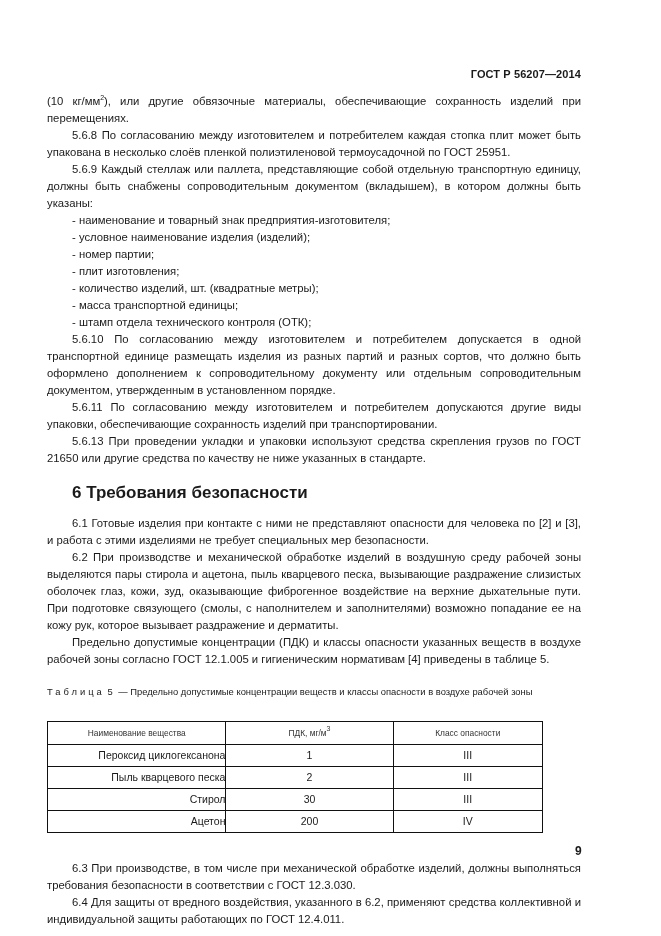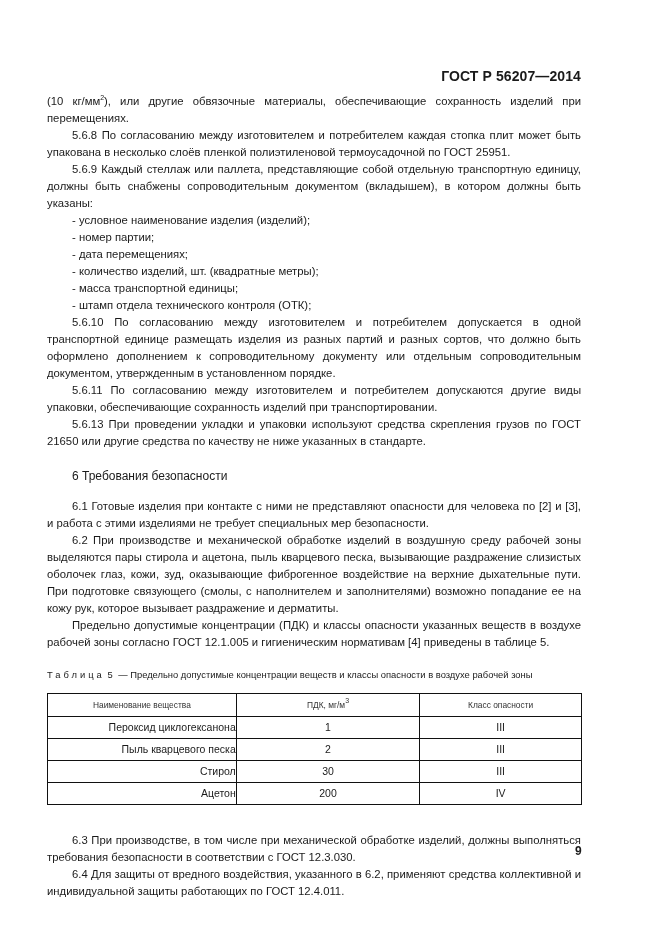--- a/index.html
+++ b/index.html
@@ -3,37 +3,37 @@
 <meta charset="utf-8">
 <style>
   html, body { margin: 0; padding: 0; background: #ffffff; }
   body {
     width: 661px; height: 936px; position: relative; overflow: hidden;
     font-family: "Liberation Sans", sans-serif; color: #1a1a1a;
   }
   .page { position: absolute; left: 0; top: 0; width: 661px; height: 936px; }
   .hdr {
     position: absolute; right: 80px; top: 68px;
-    font-weight: bold; font-size: 14px; letter-spacing: 0.1px;
+    font-weight: bold; font-size: 11px; letter-spacing: 0.1px;
   }
   .body {
     position: absolute; left: 47px; top: 93px; width: 534px;
     font-size: 11.3px; line-height: 17px;
   }
   p { margin: 0; text-align: justify; text-align-last: left; }
   .ind { text-indent: 25px; }
   .li { padding-left: 25px; text-align: left; }
   sup { font-size: 7px; line-height: 0; vertical-align: 5px; }
   h2 {
-    margin: 17px 0 13px 25px; font-size: 12px; font-weight: normal; line-height: 18px;
+    margin: 17px 0 13px 25px; font-size: 17px; font-weight: bold; line-height: 18px;
   }
   .cap { margin-top: 17px; font-size: 9.4px; line-height: 14px; white-space: nowrap; }
   .cap .sp { letter-spacing: 3px; }
   table {
-    margin-top: 11px; width: 535px; border-collapse: collapse;
+    margin-top: 22px; width: 496px; border-collapse: collapse;
     font-size: 10.5px;
   }
   td, th { border: 1.5px solid #111; padding: 0 0; height: 21px; }
   th { font-weight: normal; font-size: 8.4px; color: #333; text-align: center; height: 22px; }
   td.name { text-align: right; padding-left: 9px; }
   td.c { text-align: center; }
   col.a { width: 189px; } col.b { width: 184px; } col.cc { width: 162px; }
   .after { margin-top: 27px; }
   .pno {
     position: absolute; left: 575px; top: 844px; font-size: 12px; font-weight: bold;
@@ -42,23 +42,24 @@
 </head>
 <body>
 
 <div class="page">
   <div class="hdr">ГОСТ Р 56207—2014</div>
 
   <div class="body">
     <p><span>(10 кг/мм</span><sup>2</sup><span>), или другие обвязочные материалы, обеспечивающие сохранность изделий при перемещениях.</span></p>
     <p class="ind">5.6.8 По согласованию между изготовителем и потребителем каждая стопка плит может быть упакована в несколько слоёв пленкой полиэтиленовой термоусадочной по ГОСТ 25951.</p>
     <p class="ind">5.6.9 Каждый стеллаж или паллета, представляющие собой отдельную транспортную единицу, должны быть снабжены сопроводительным документом (вкладышем), в котором должны быть указаны:</p>
+    <p class="li">- наименование и товарный знак предприятия-изготовителя;</p>
     <p class="li">- условное наименование изделия (изделий);</p>
     <p class="li">- номер партии;</p>
-    <p class="li">- дата перемещениях;</p>
+    <p class="li">- плит изготовления;</p>
     <p class="li">- количество изделий, шт. (квадратные метры);</p>
     <p class="li">- масса транспортной единицы;</p>
     <p class="li">- штамп отдела технического контроля (ОТК);</p>
     <p class="ind">5.6.10 По согласованию между изготовителем и потребителем допускается в одной транспортной единице размещать изделия из разных партий и разных сортов, что должно быть оформлено дополнением к сопроводительному документу или отдельным сопроводительным документом, утвержденным в установленном порядке.</p>
     <p class="ind">5.6.11 По согласованию между изготовителем и потребителем допускаются другие виды упаковки, обеспечивающие сохранность изделий при транспортировании.</p>
     <p class="ind">5.6.13 При проведении укладки и упаковки используют средства скрепления грузов по ГОСТ 21650 или другие средства по качеству не ниже указанных в стандарте.</p>
 
     <h2>6 Требования безопасности</h2>
 
     <p class="ind">6.1 Готовые изделия при контакте с ними не представляют опасности для человека по [2] и [3], и работа с этими изделиями не требует специальных мер безопасности.</p>

